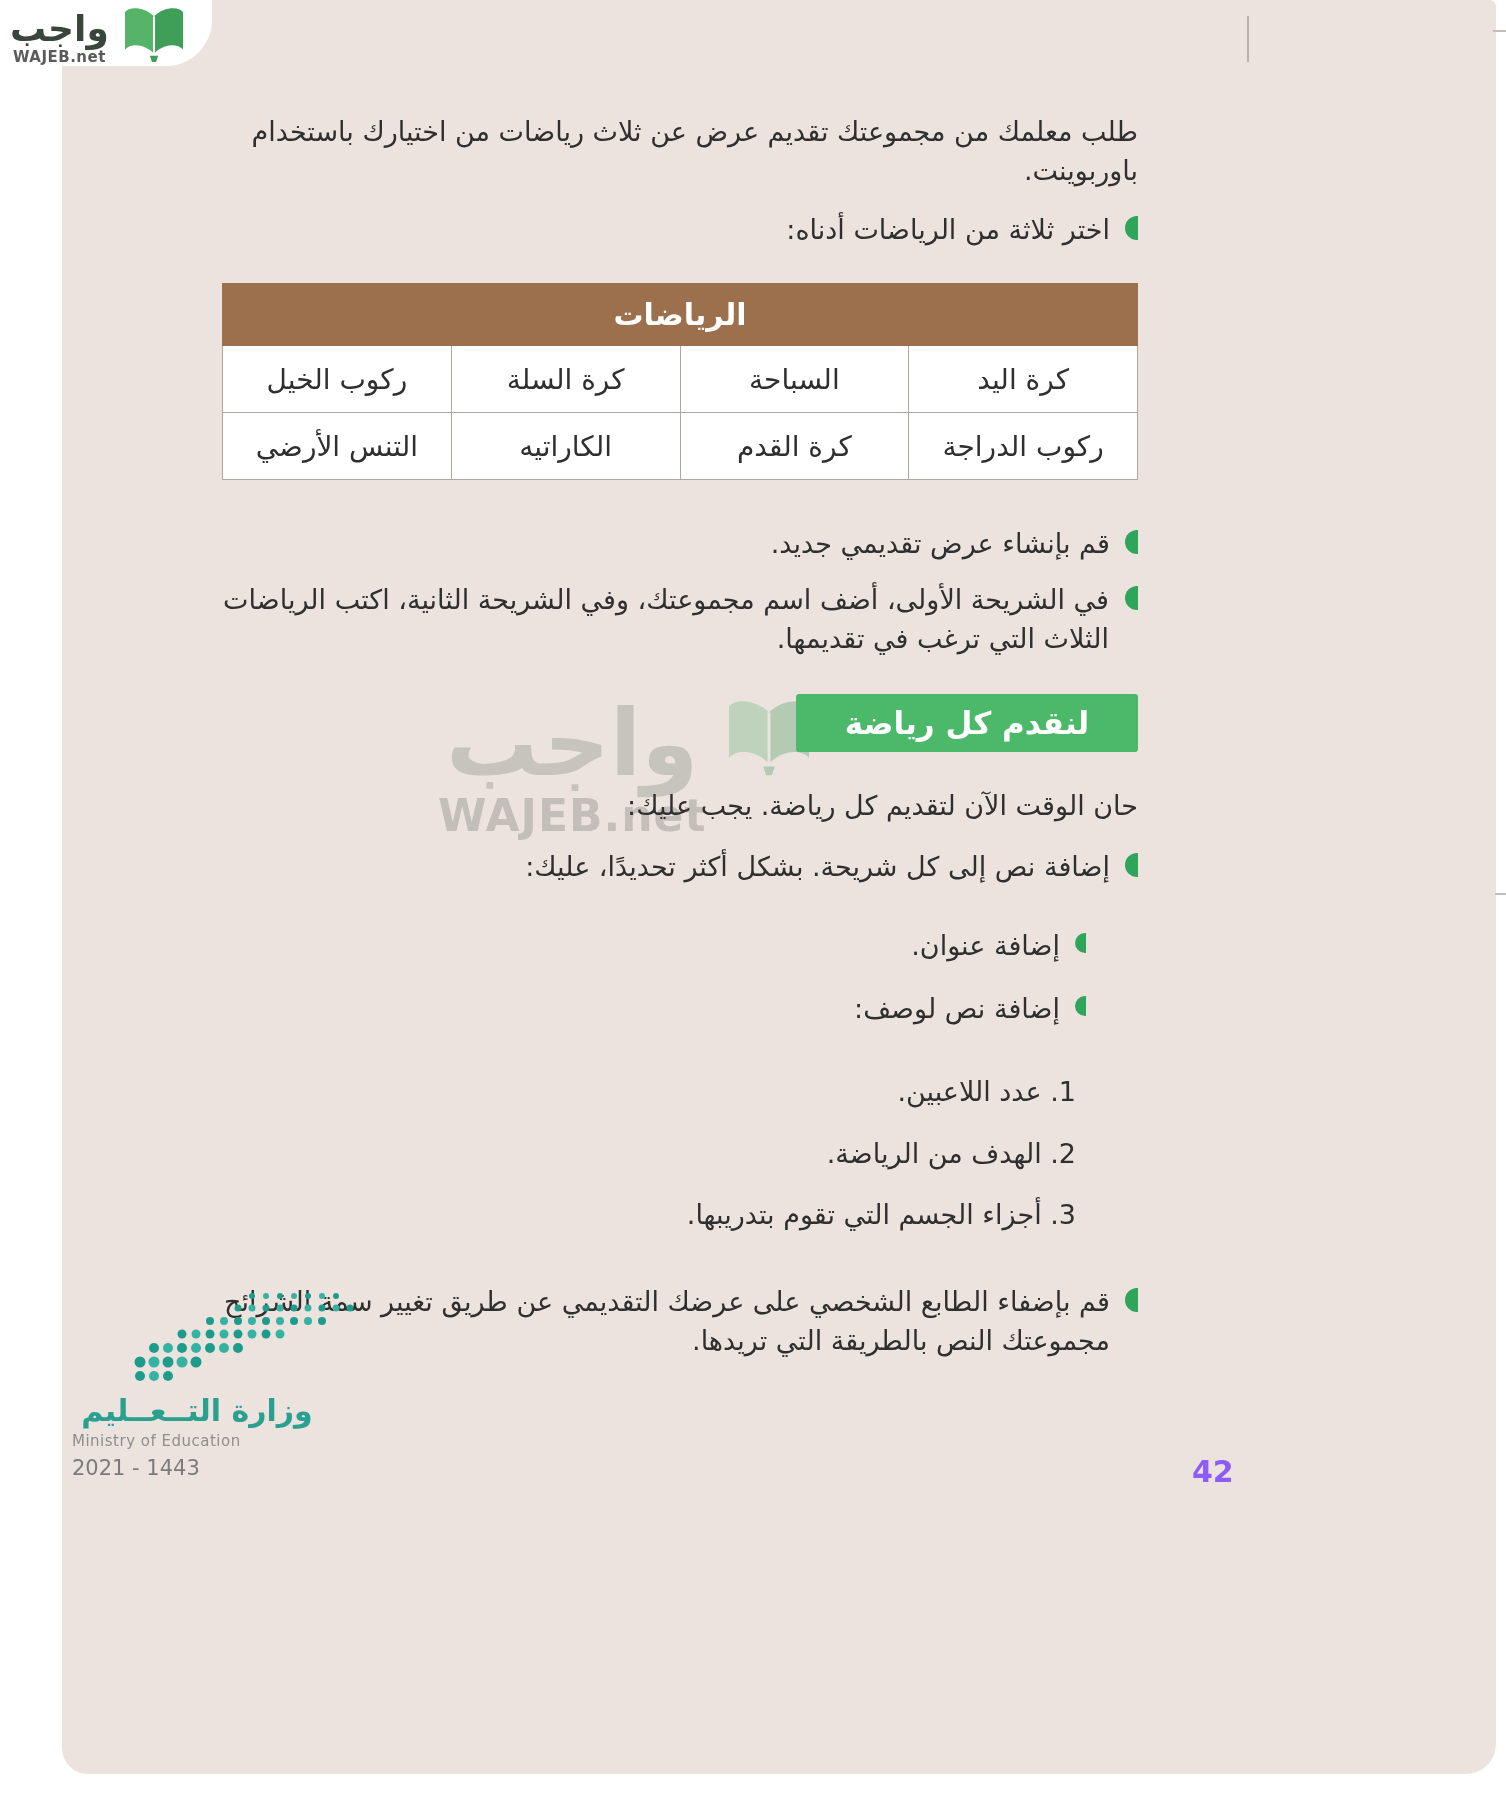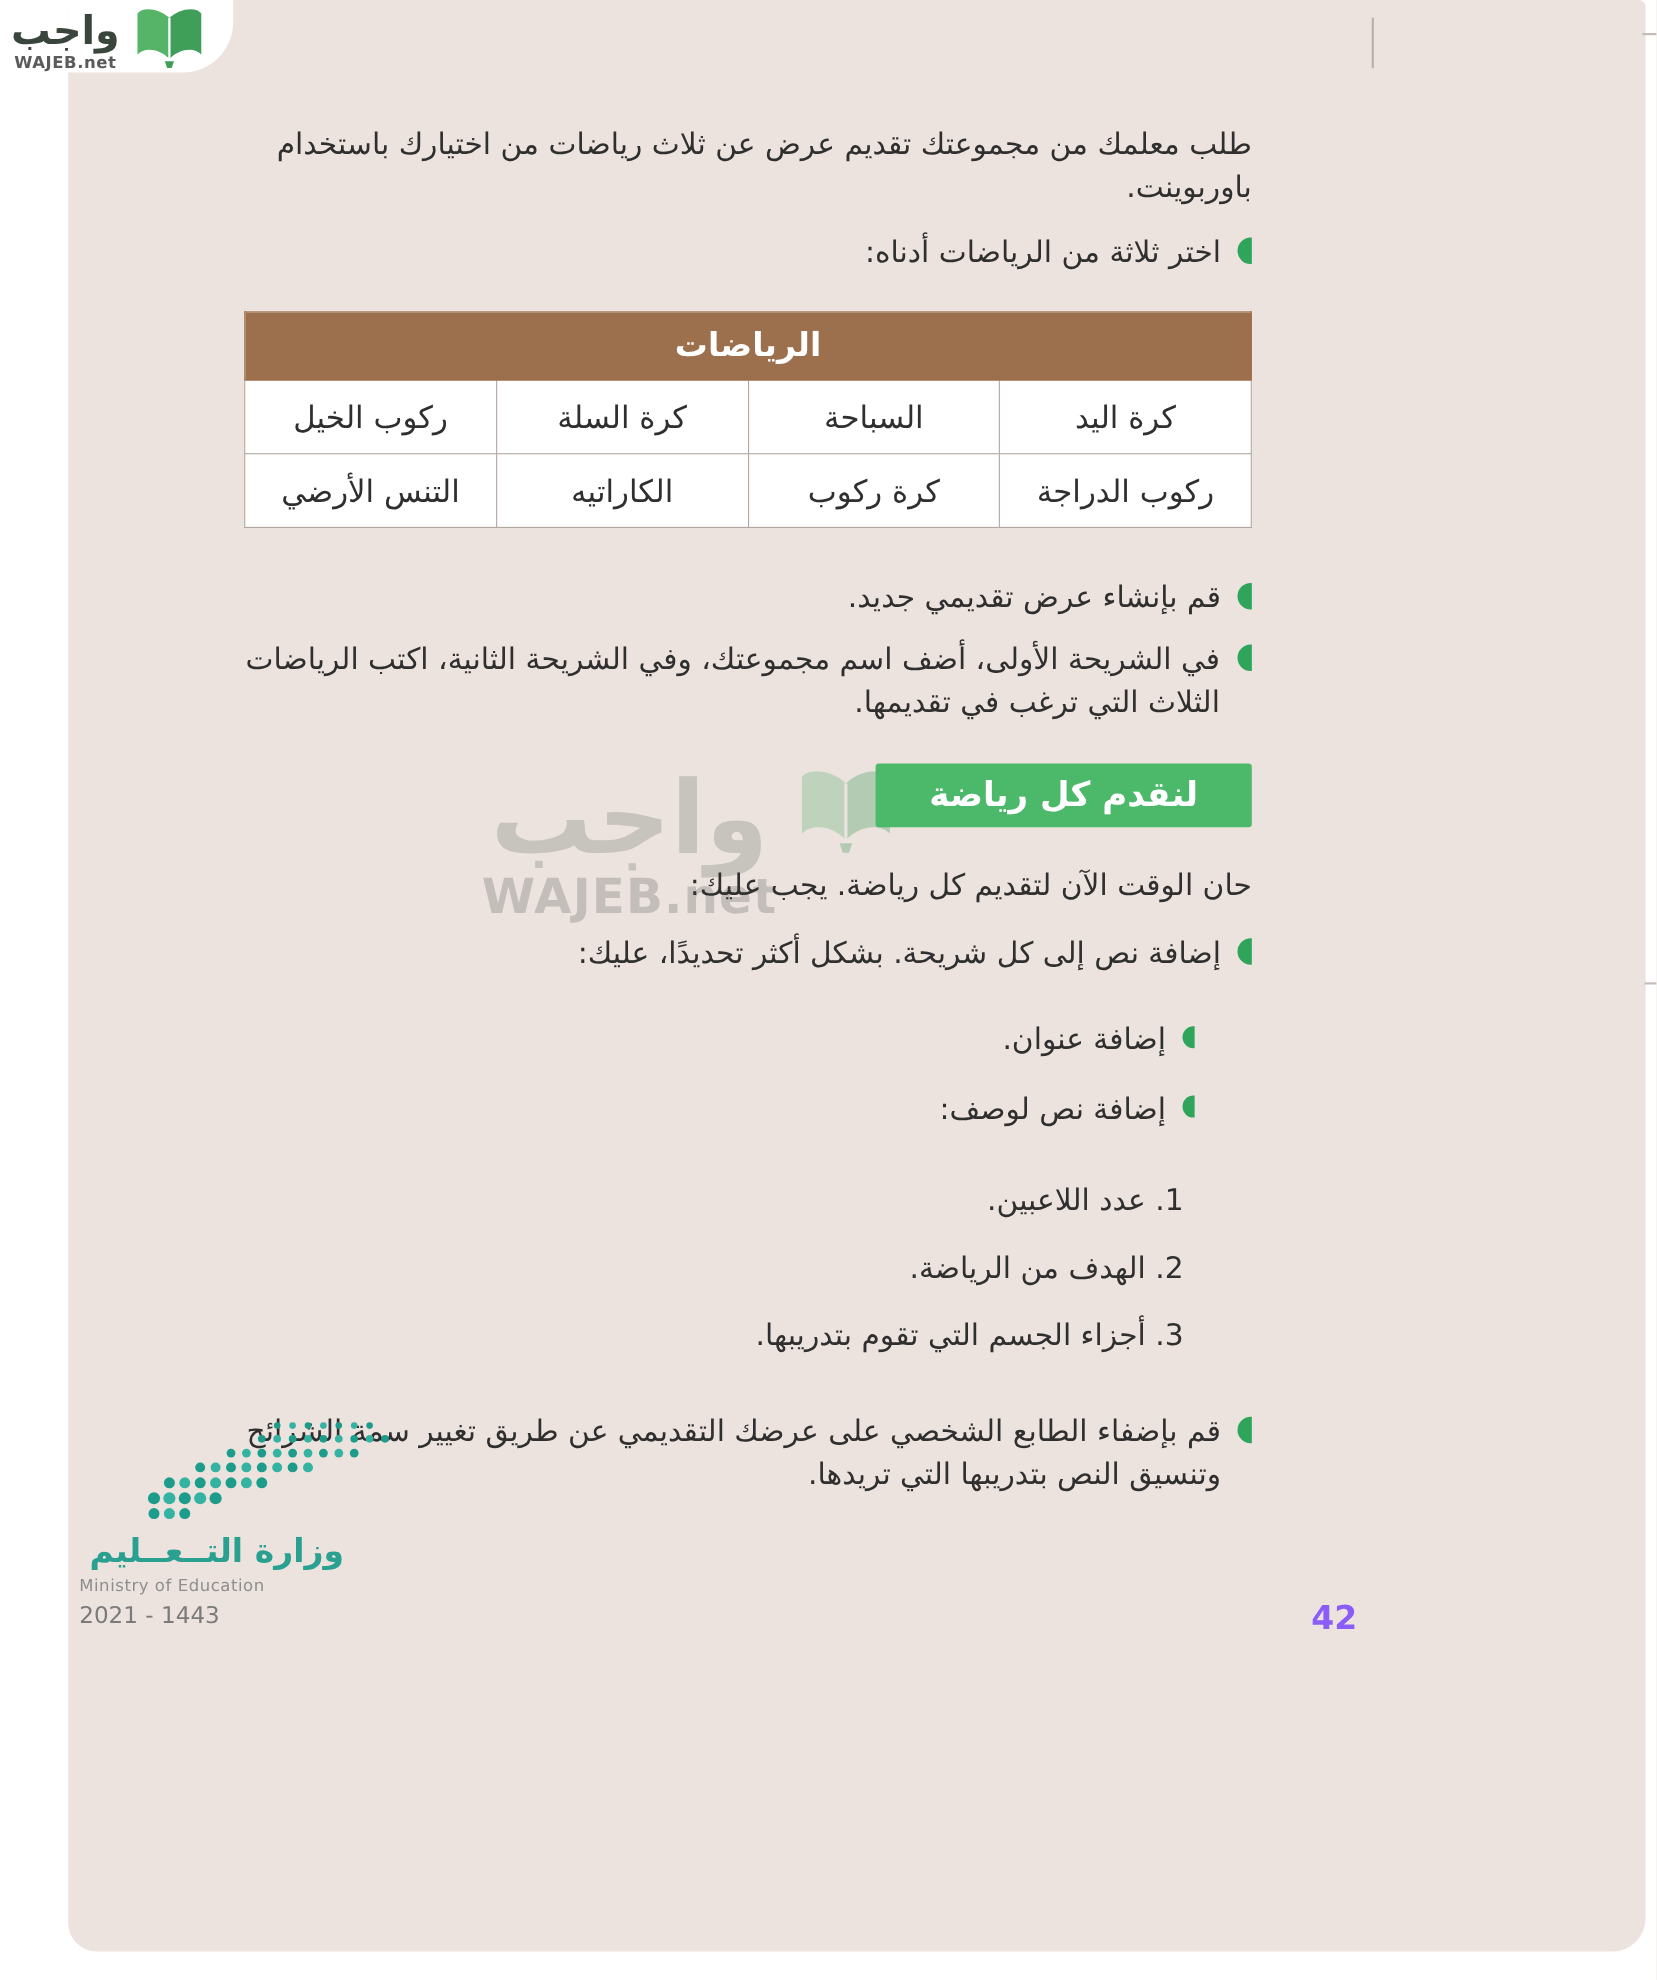--- a/index.html
+++ b/index.html
@@ -153,21 +153,21 @@
       <th colspan="4">الرياضات</th>
     </tr>
     <tr>
       <td>كرة اليد</td>
       <td>السباحة</td>
       <td>كرة السلة</td>
       <td>ركوب الخيل</td>
     </tr>
     <tr>
       <td>ركوب الدراجة</td>
-      <td>كرة ركوب</td>
+      <td>كرة القدم</td>
       <td>الكاراتيه</td>
       <td>التنس الأرضي</td>
     </tr>
   </tbody>
     </table>
 
   <div class="bullet-row mt44">
     <span class="bullet-marker"></span>
     <span class="bullet-text">قم بإنشاء عرض تقديمي جديد.</span>
   </div>
@@ -196,21 +196,21 @@
     <span class="bullet-marker small"></span>
     <span class="bullet-text">إضافة نص لوصف:</span>
   </div>
 
   <p class="numbered-line mt44 indent2">1. عدد اللاعبين.</p>
   <p class="numbered-line mt22 indent2">2. الهدف من الرياضة.</p>
   <p class="numbered-line mt22 indent2">3. أجزاء الجسم التي تقوم بتدريبها.</p>
 
   <div class="bullet-row mt48">
     <span class="bullet-marker"></span>
-    <span class="bullet-text">قم بإضفاء الطابع الشخصي على عرضك التقديمي عن طريق تغيير سمة الشرائح وتنسيق النص بتدريبها التي تريدها.</span>
+    <span class="bullet-text">قم بإضفاء الطابع الشخصي على عرضك التقديمي عن طريق تغيير سمة الشرائح مجموعتك النص بالطريقة التي تريدها.</span>
   </div>
 
 </div>
 
 <div class="ministry">
   <svg class="dots" width="230" height="95" viewBox="0 0 230 95">
     <g fill="#1d9c8c">
       <circle cx="118" cy="8" r="3"></circle>
         <circle cx="146" cy="8" r="3"></circle>
         <circle cx="174" cy="8" r="3"></circle>

